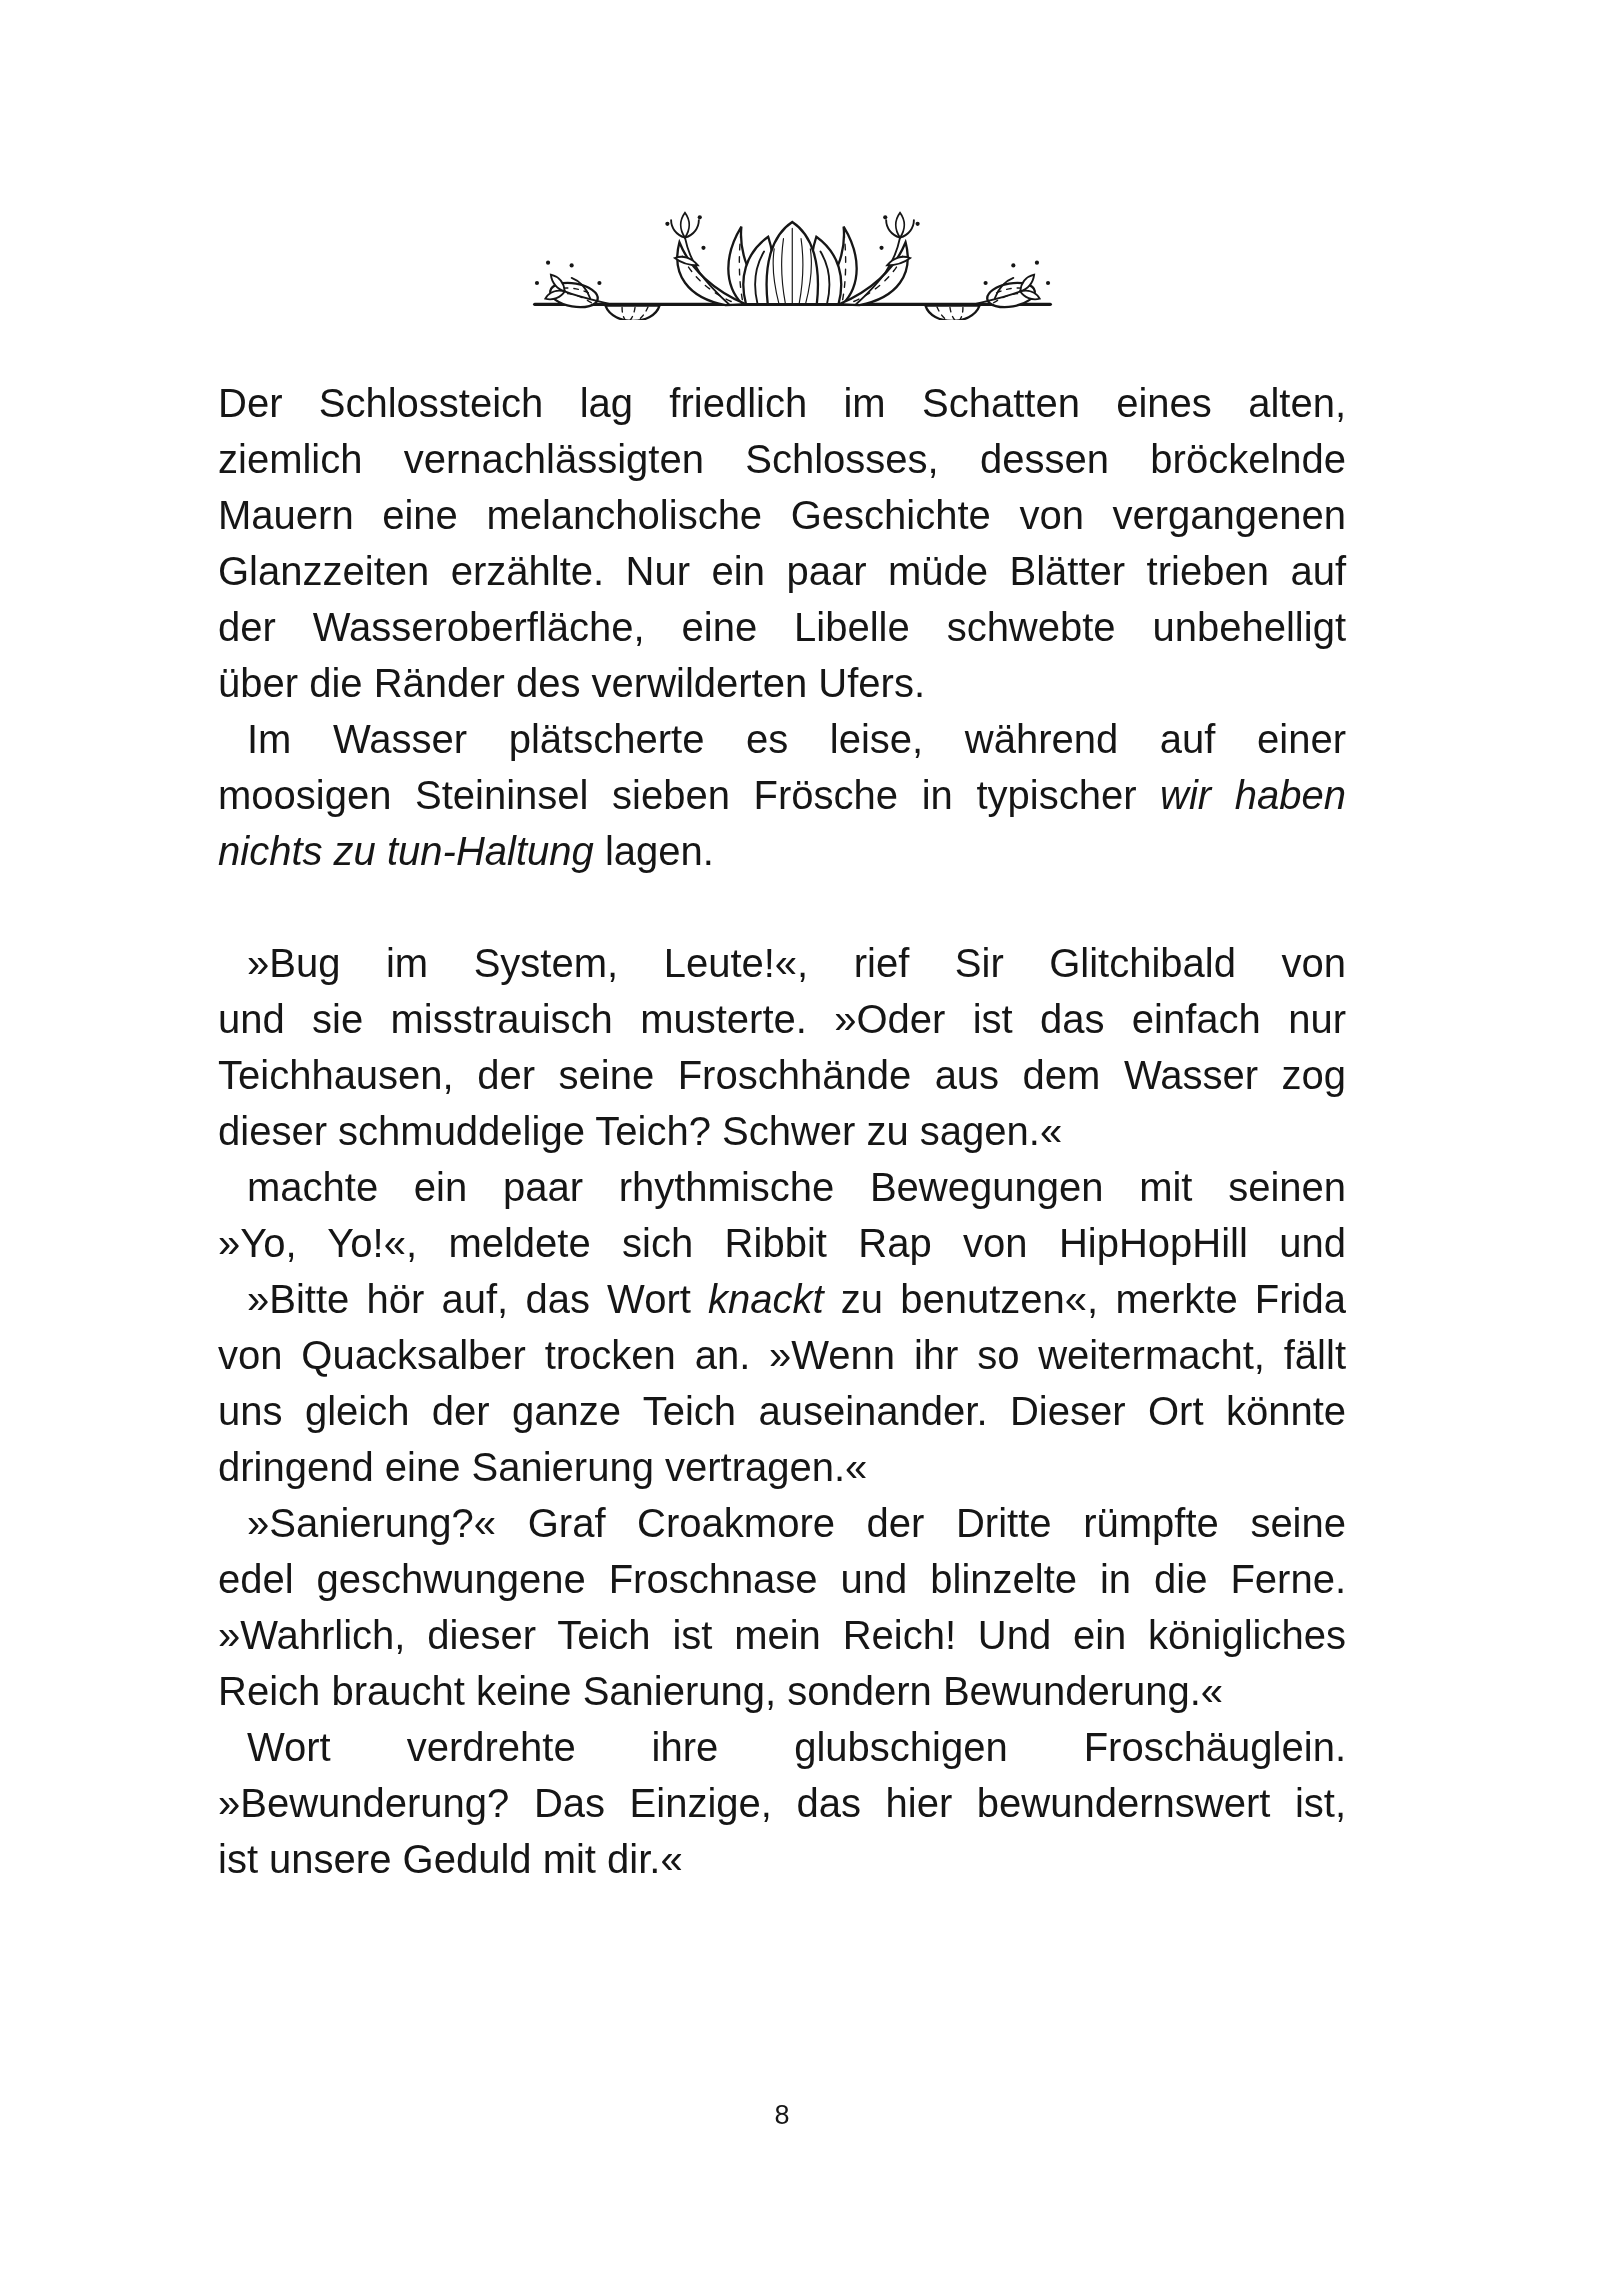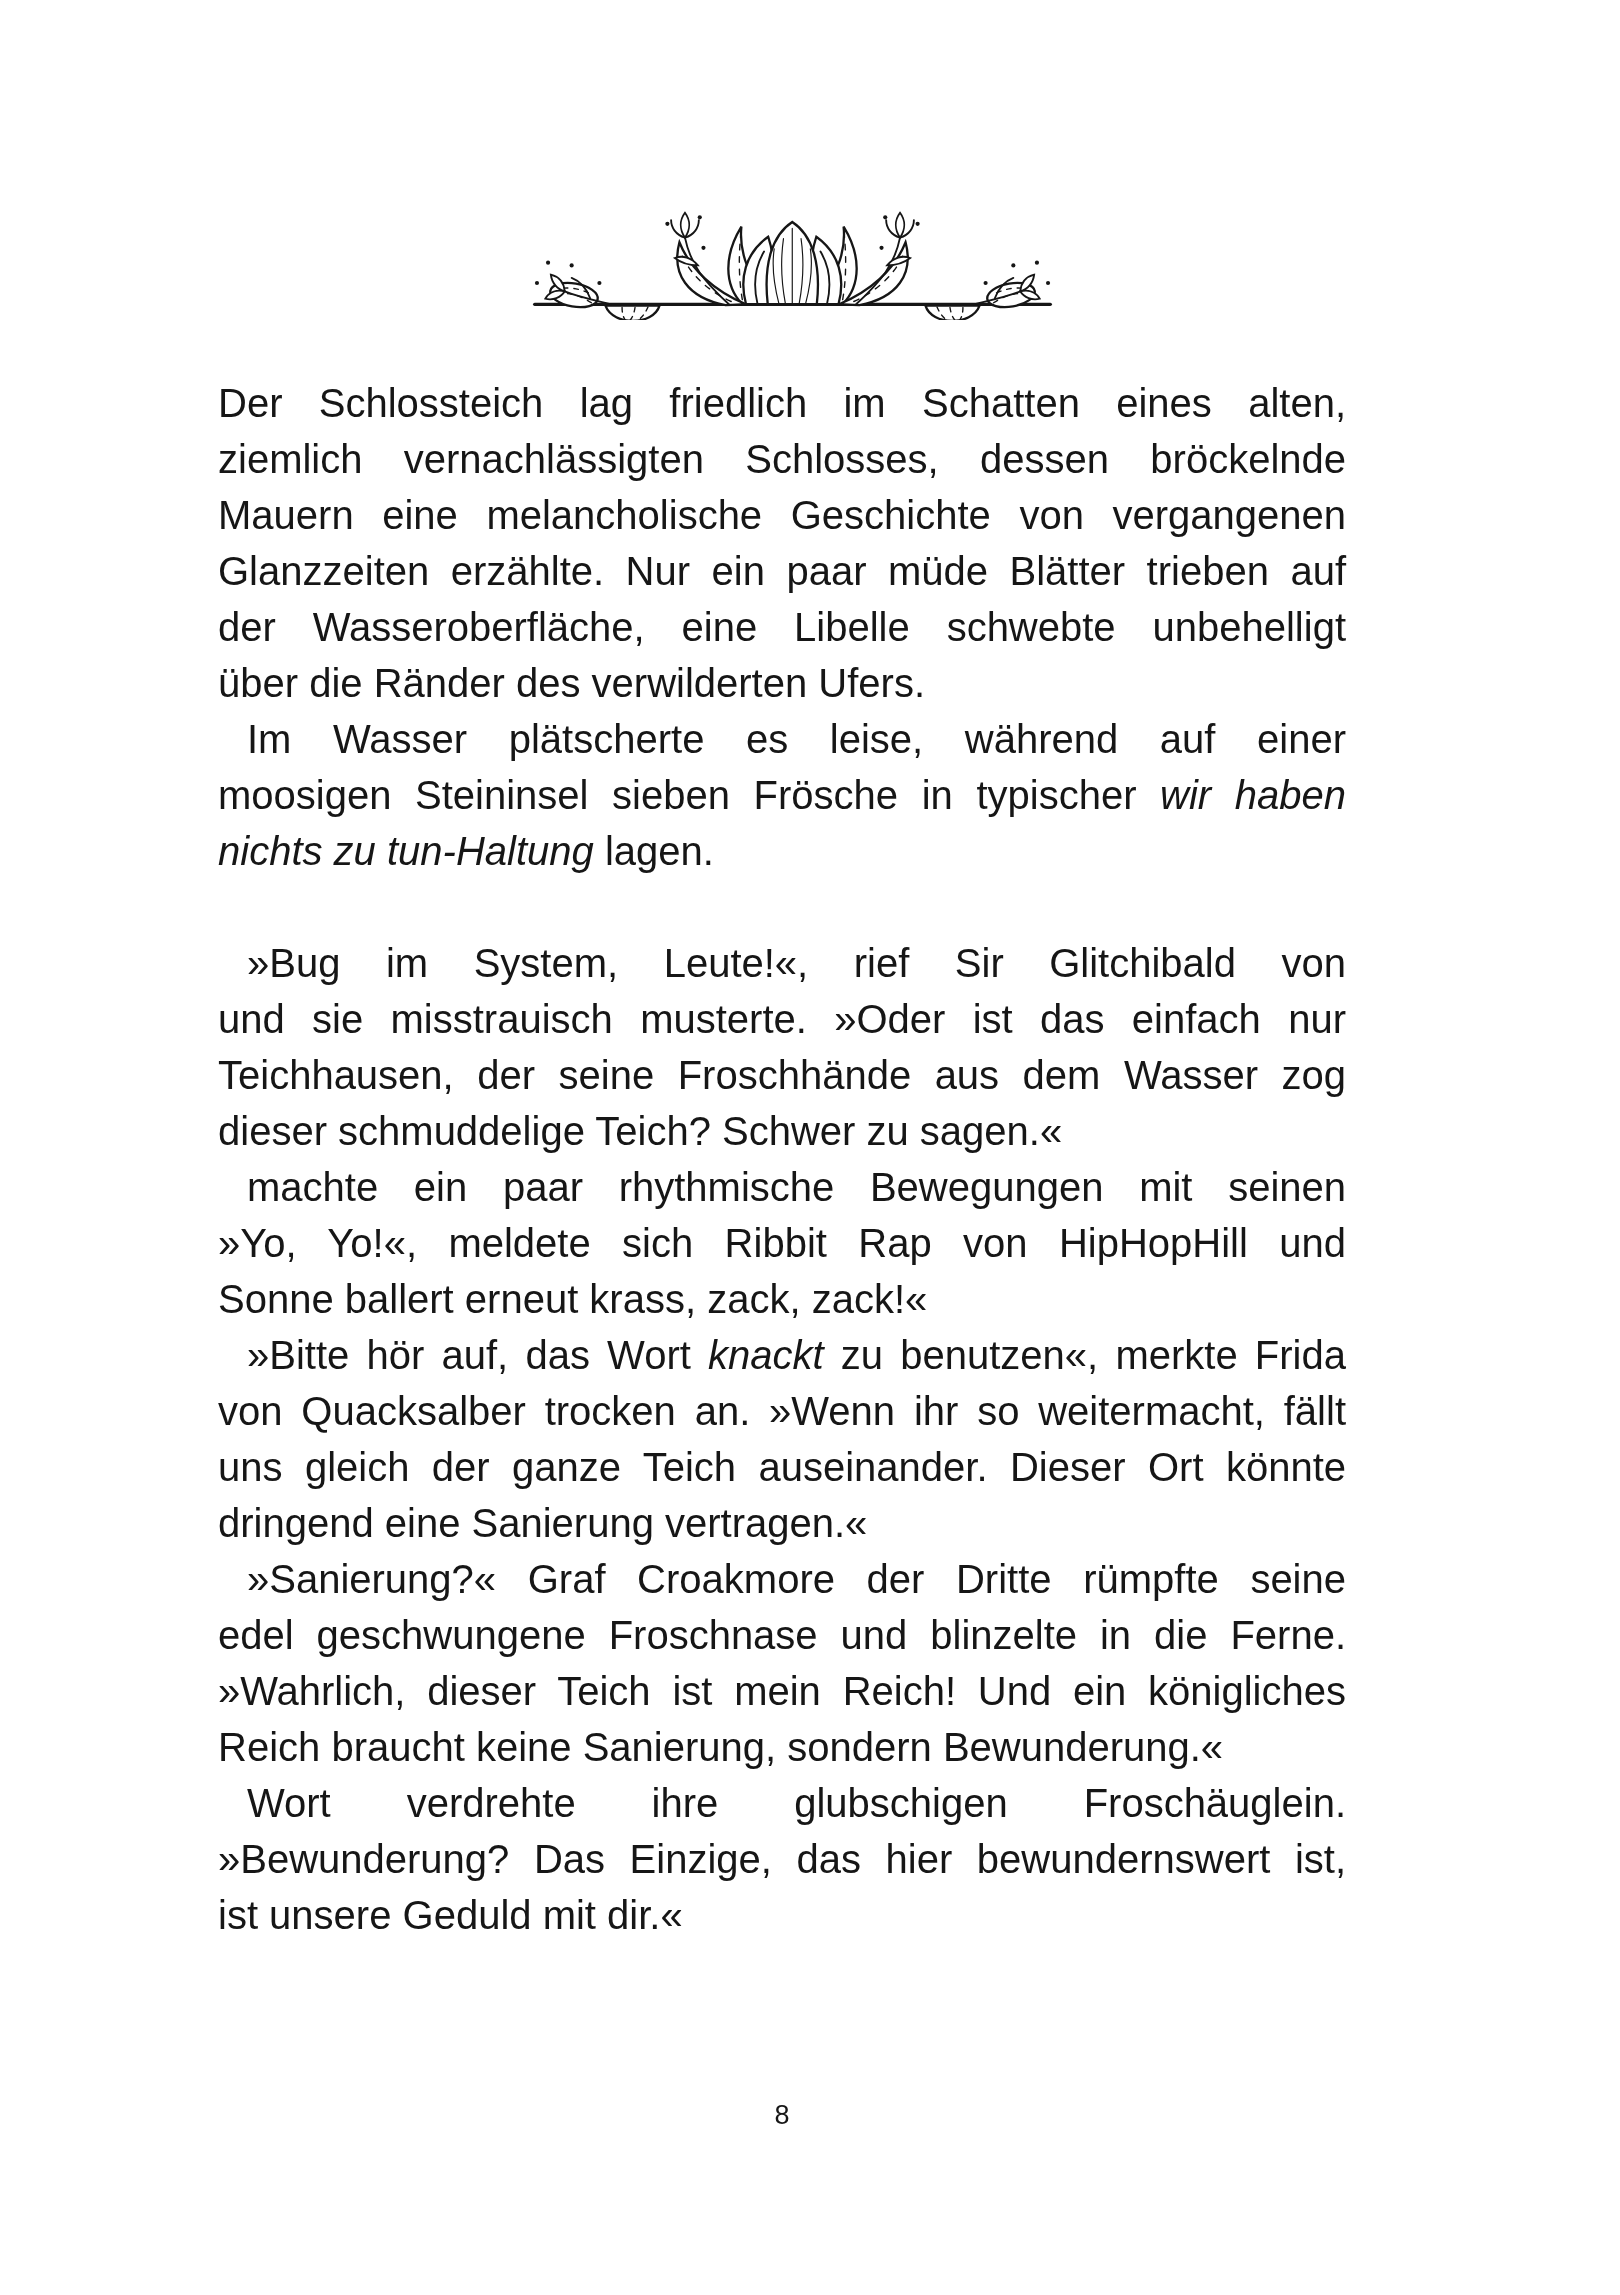--- a/index.html
+++ b/index.html
@@ -125,21 +125,20 @@
       </div>
       <div class="para indent gap">
         <div class="line"><span>»Bug im System, Leute!«, rief Sir Glitchibald von</span></div>
         <div class="line"><span>und sie misstrauisch musterte. »Oder ist das einfach nur</span></div>
         <div class="line"><span>Teichhausen, der seine Froschhände aus dem Wasser zog</span></div>
         <div class="line last"><span>dieser schmuddelige Teich? Schwer zu sagen.«</span></div>
       </div>
       <div class="para indent">
         <div class="line"><span>machte ein paar rhythmische Bewegungen mit seinen</span></div>
         <div class="line"><span>»Yo, Yo!«, meldete sich Ribbit Rap von HipHopHill und</span></div>
-        <div class="line last"><span>Sonne ballert erneut krass, zack, zack!«</span></div>
       </div>
       <div class="para indent">
         <div class="line"><span>»Bitte hör auf, das Wort </span><em>knackt</em><span> zu benutzen«, merkte Frida</span></div>
         <div class="line"><span>von Quacksalber trocken an. »Wenn ihr so weitermacht, fällt</span></div>
         <div class="line"><span>uns gleich der ganze Teich auseinander. Dieser Ort könnte</span></div>
         <div class="line last"><span>dringend eine Sanierung vertragen.«</span></div>
       </div>
       <div class="para indent">
         <div class="line"><span>»Sanierung?« Graf Croakmore der Dritte rümpfte seine</span></div>
         <div class="line"><span>edel geschwungene Froschnase und blinzelte in die Ferne.</span></div>

